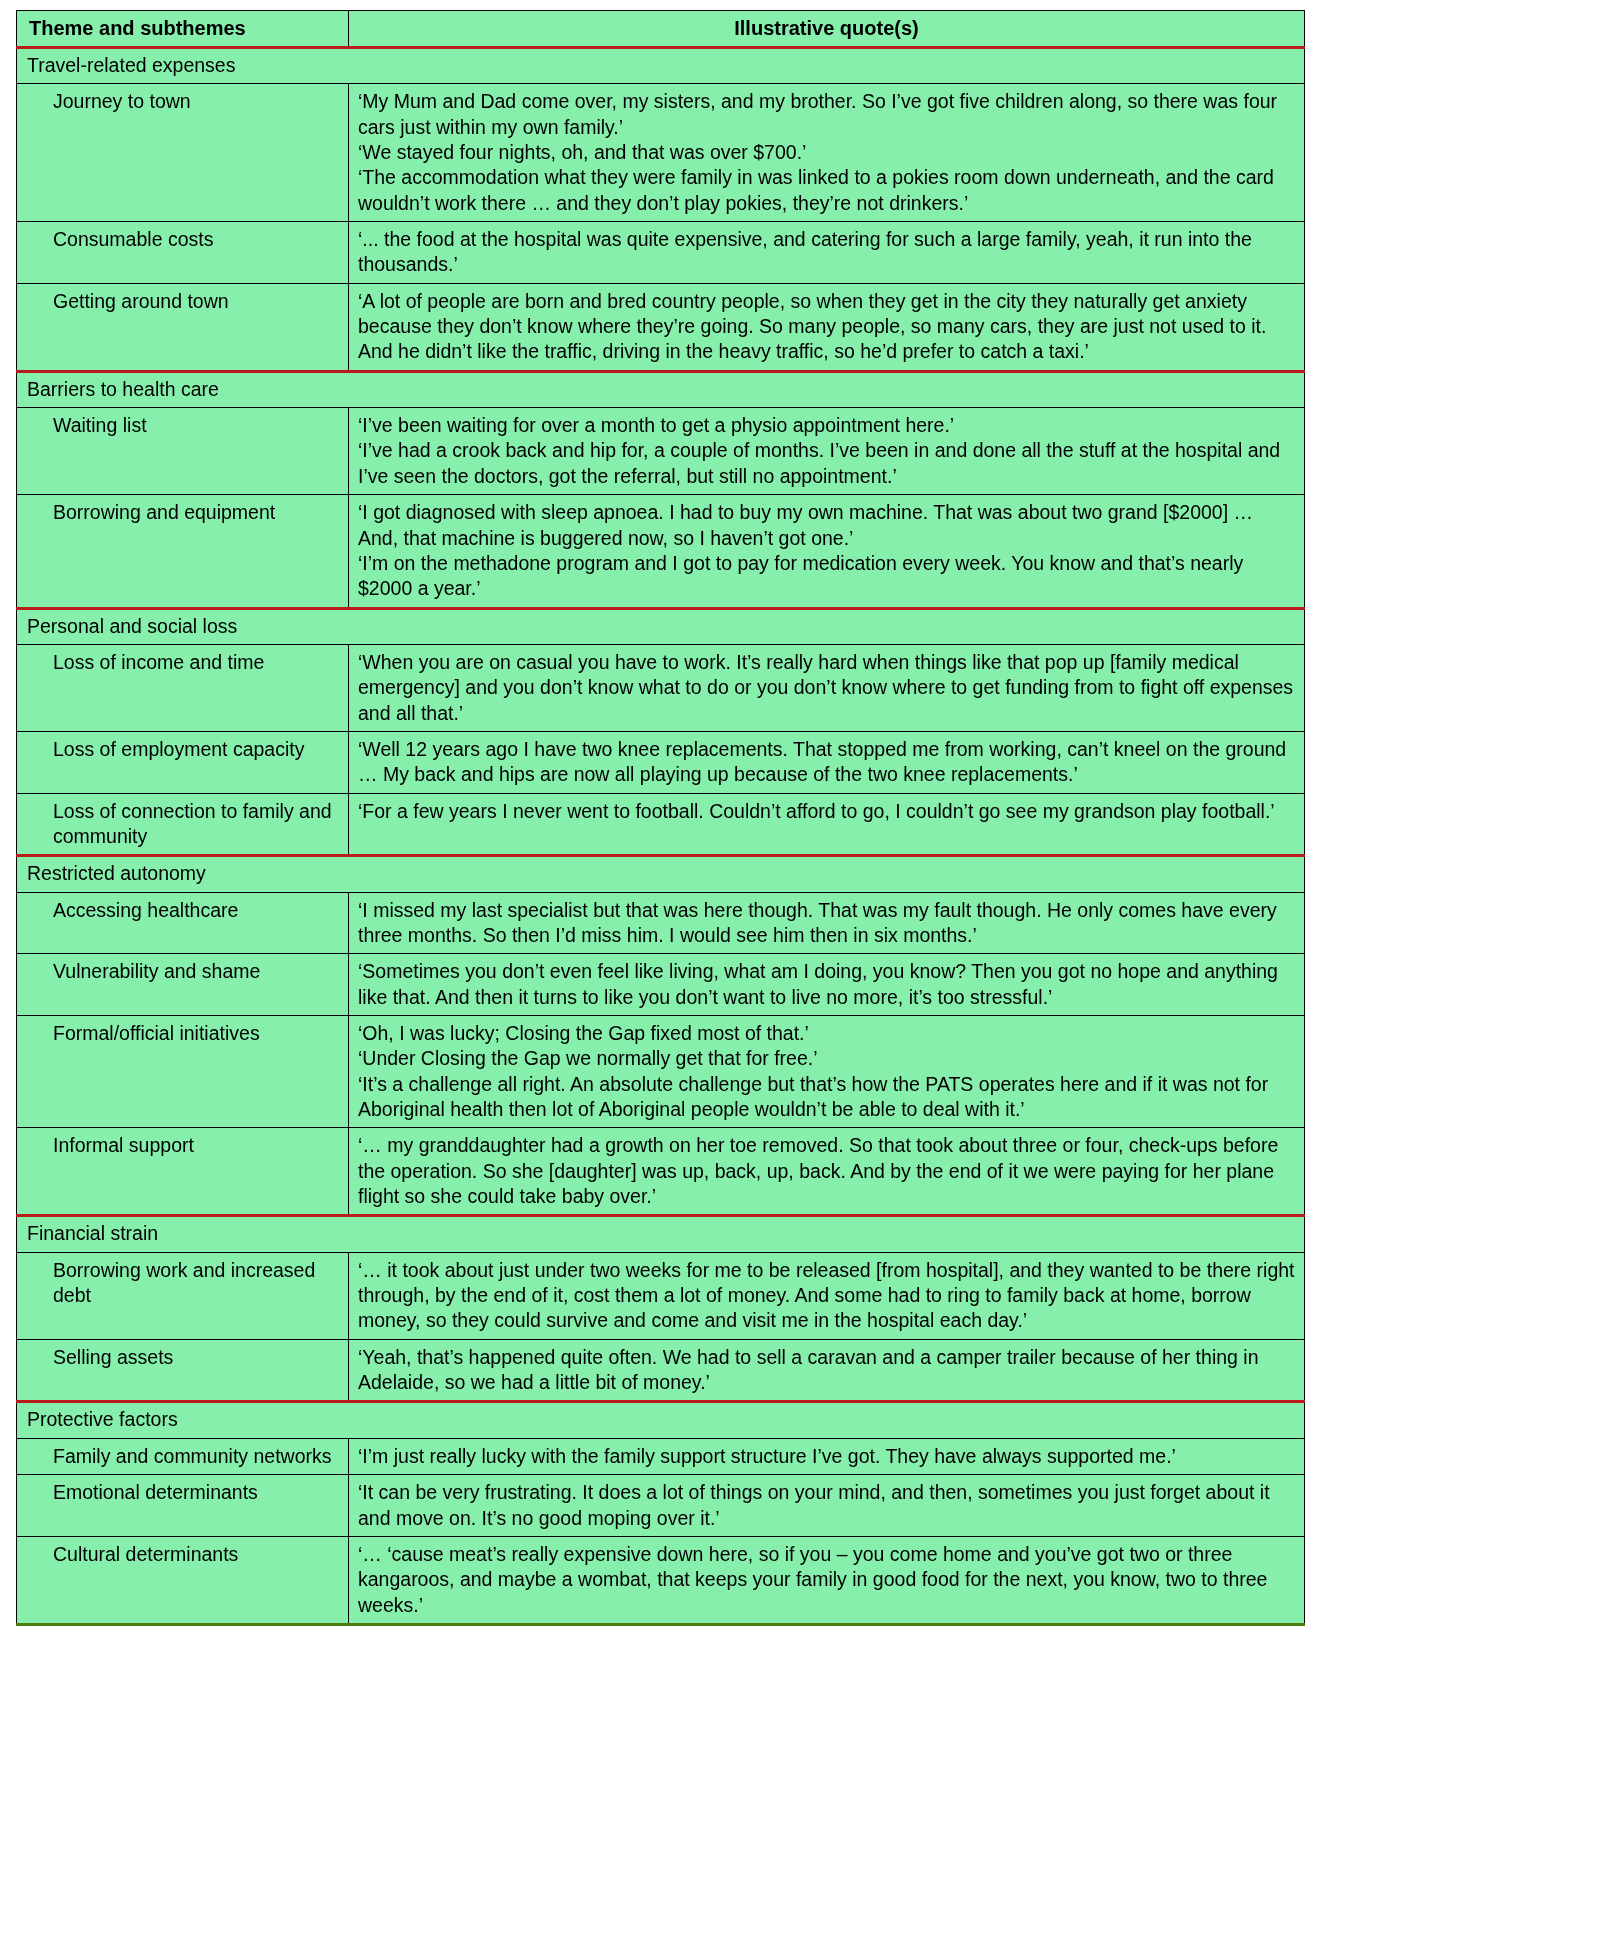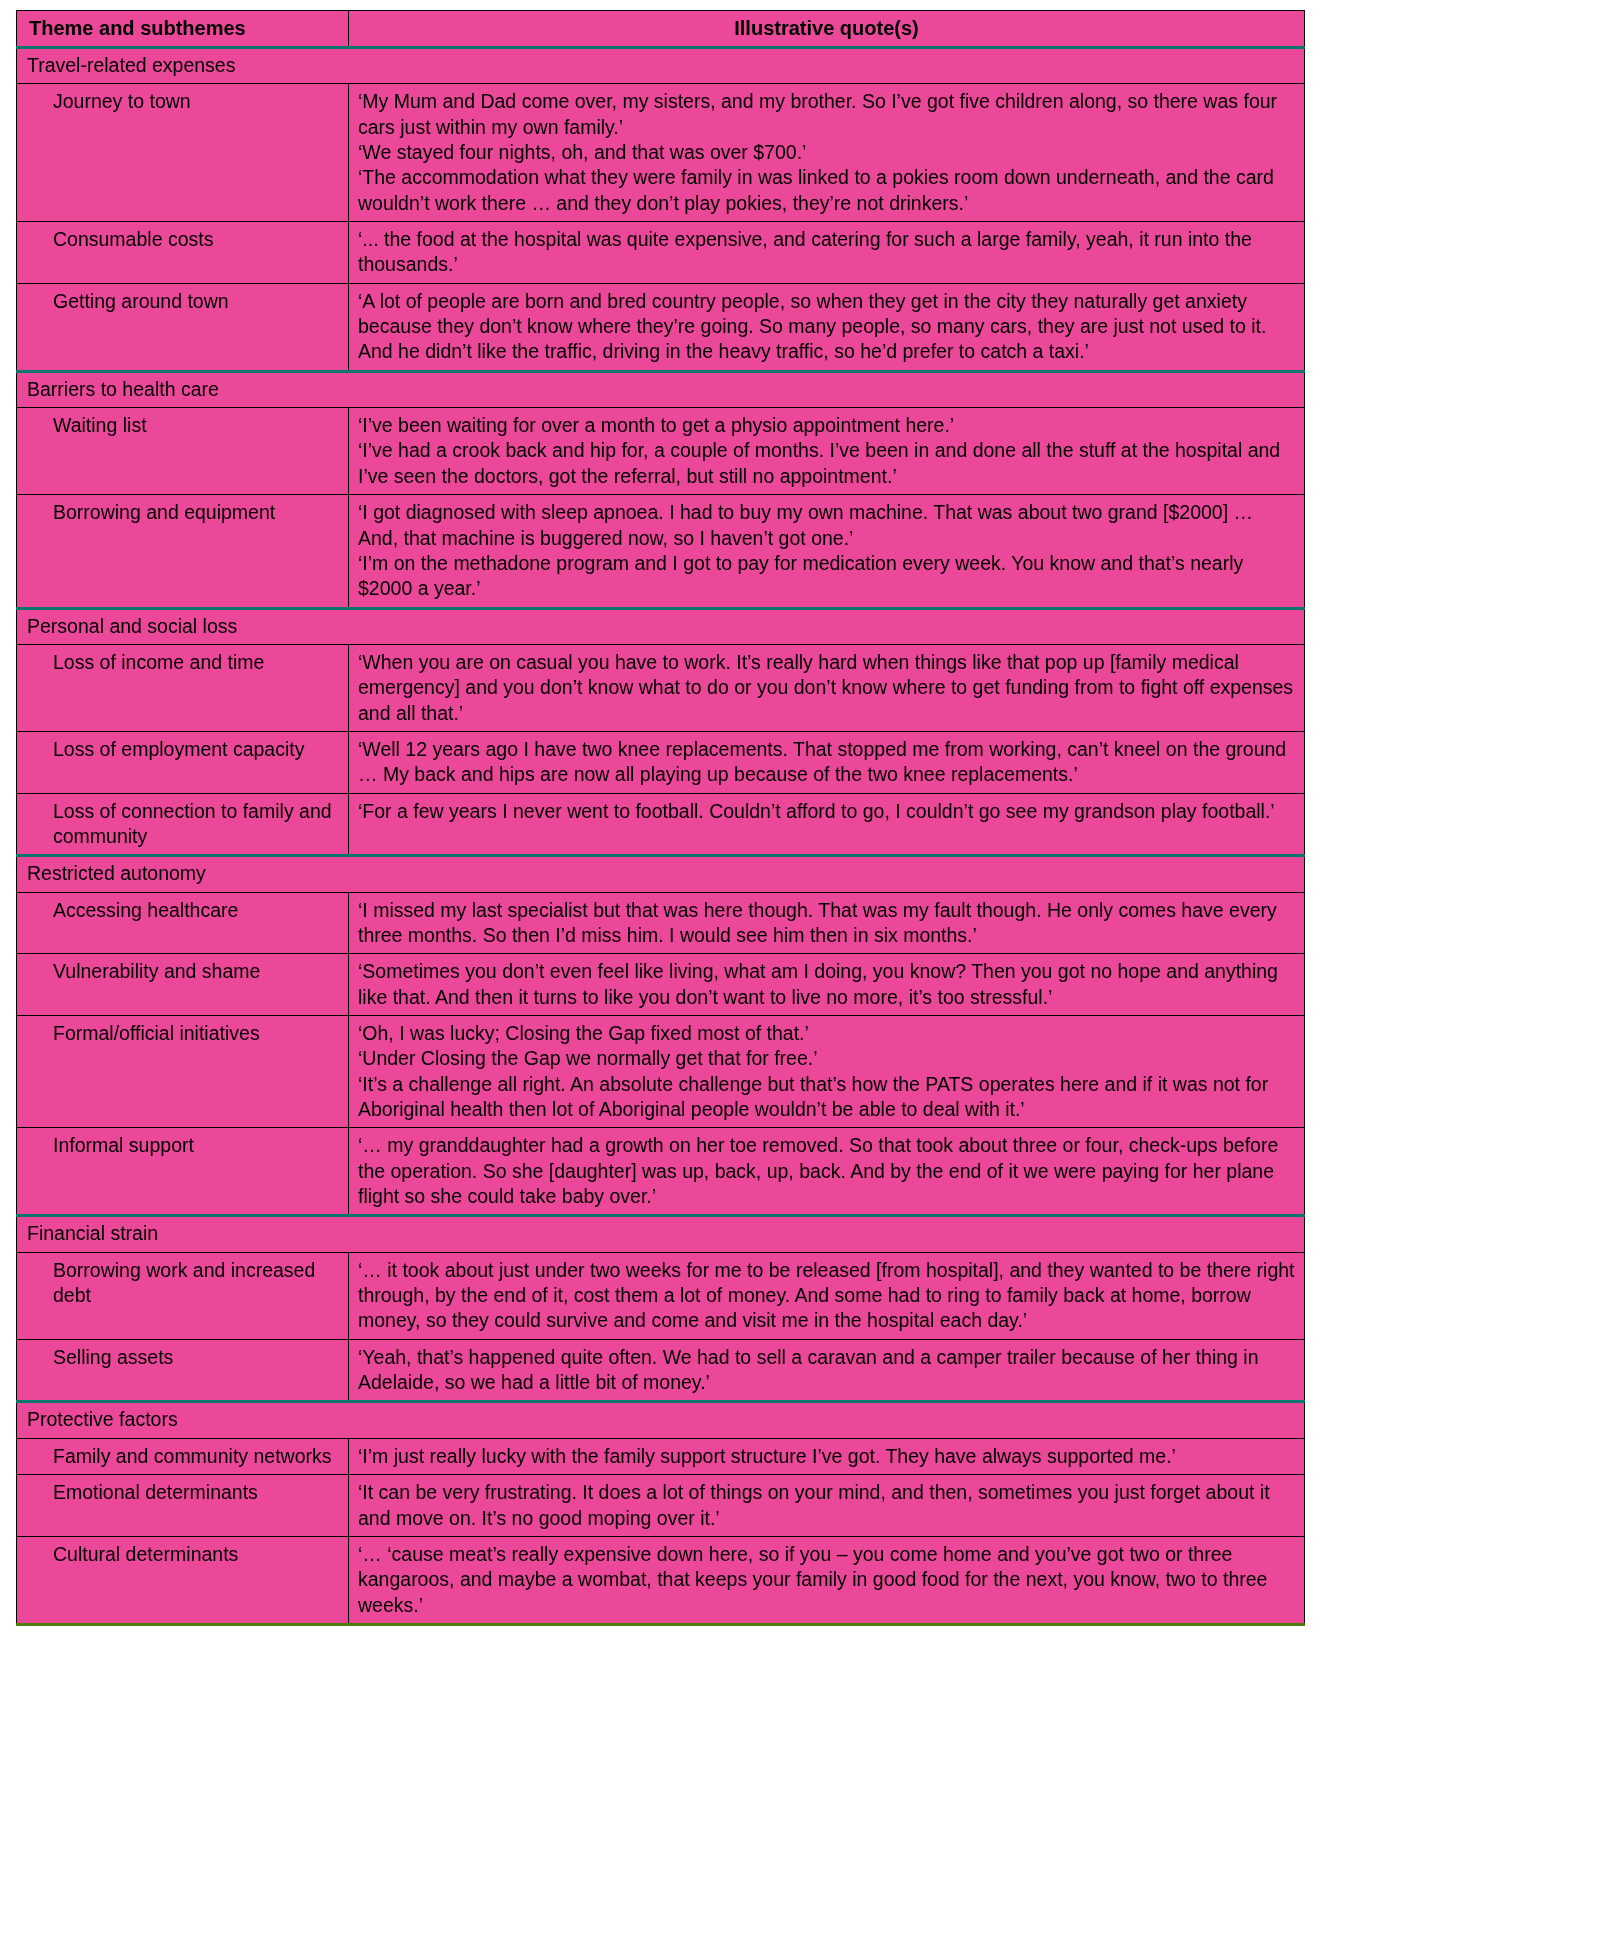--- a/index.html
+++ b/index.html
@@ -27,38 +27,38 @@
     line-height: 1.30;
   }
   table.qual-table col.c-theme { width: 332px; }
   table.qual-table col.c-quote { width: 956px; }
 
   table.qual-table th,
   table.qual-table td {
     border: 1px solid #000000;
     vertical-align: top;
     padding: 4px 7px 5px 7px;
-    background: #ec4899;
+    background: #86efac;
   }
 
   
   thead th {
     font-weight: bold;
     text-align: center;
     border-top: 3px solid #000000;
     border-bottom: 3px solid #000000;
     padding-top: 5px;
     padding-bottom: 6px;
     font-size: 20px;
   }
   thead th.th-theme { text-align: left; padding-left: 12px; }
 
   
   tr.theme-row td {
-    border-top: 3px solid #0f766e;
+    border-top: 3px solid #b91c1c;
     border-bottom: 1px solid #000000;
     padding-left: 10px;
     padding-top: 4px;
     padding-bottom: 5px;
   }
   tr.theme-row td.theme-label {
     border-right: none;
   }
   tr.theme-row td.theme-filler {
     border-left: none;

